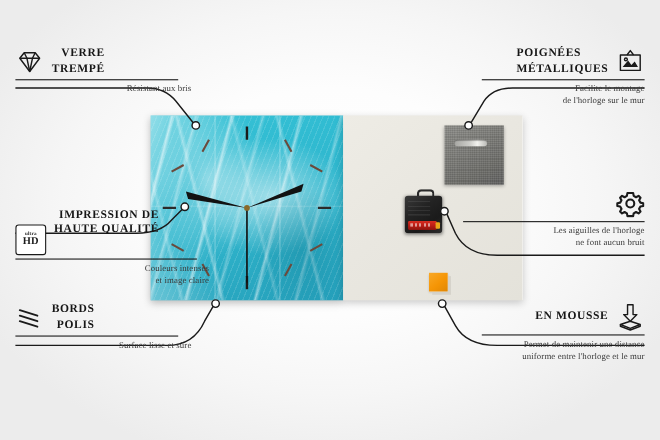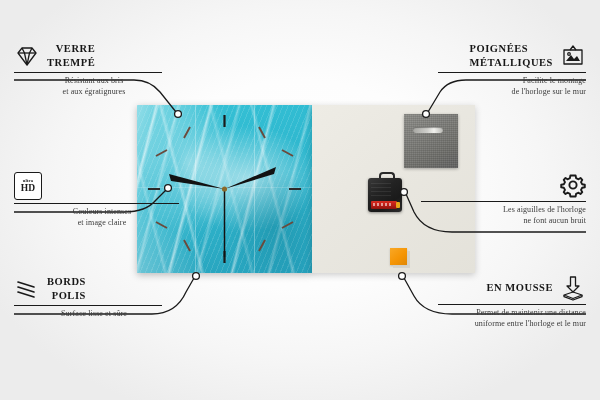--- a/index.html
+++ b/index.html
@@ -97,36 +97,36 @@
   .feature{position:absolute;z-index:8;}
   .f-head{display:flex;align-items:center;gap:7px;}
   .f-title{font-size:10.5px;font-weight:bold;letter-spacing:.55px;
            color:#161616;line-height:13.5px;text-transform:uppercase;}
   .f-rule{height:1px;background:#1a1a1a;margin-top:3px;}
   .f-sub{font-size:8px;color:#3a3a3a;line-height:10.5px;margin-top:3px;letter-spacing:.1px;}
   .icon{width:26px;height:26px;flex:0 0 26px;display:block;}
 
   .left .f-head{justify-content:flex-start;}
   .left .f-title{text-align:right;}
-  .left .f-sub{text-align:center;}
+  .left .f-sub{text-align:right;}
   .right .f-head{justify-content:flex-end;}
   .right .f-title{}
   .right .f-sub{text-align:right;}
 
   #f-verre   {left:14px;  top:42px;  width:160px;}
   #f-impr    {left:14px;  top:172px; width:176px;}
   #f-bords   {left:14px;  top:275px; width:160px;}
   #f-poignees{left:426px; top:42px;  width:160px;}
   #f-mecan   {left:410px; top:172px; width:176px;}
   #f-entre   {left:426px; top:275px; width:160px;}
 
   
   .hd-badge{width:26px;height:26px;border:1.4px solid #1a1a1a;border-radius:3px;
     display:flex;flex-direction:column;align-items:center;justify-content:center;
-    line-height:1;background:#fff;}
+    line-height:1;background:#fff;margin-top:32px;}
   .hd-badge .u{font-size:4.6px;font-weight:bold;letter-spacing:.2px;color:#1a1a1a;}
   .hd-badge .h{font-size:9.5px;font-weight:bold;letter-spacing:.2px;color:#1a1a1a;margin-top:.5px;}
 </style>
 </head>
 <body>
 
 <div id="stage">
 
   <svg id="wires" viewBox="0 0 600 400">
     <g fill="none" stroke="#1a1a1a" stroke-width="1.3">
@@ -216,28 +216,31 @@
             <path d="M18,5 L15.5,10 L13,22"></path>
         </g>
       </svg>
       <div>
         <div class="f-title">VERRE</div>
         <div class="f-title">TREMPÉ</div>
       </div>
     </div>
     <div class="f-rule" style="width:148px;"></div>
     <div class="f-sub">Résistant aux bris</div>
-    <div class="f-sub" style="margin-top:0;">et aux égratignures</div>
   </div>
 
   <div class="feature left" id="f-impr">
     <div class="f-head">
       <div class="hd-badge icon">
         <span class="u">ultra</span>
         <span class="h">HD</span>
+      </div>
+      <div>
+        <div class="f-title">IMPRESSION DE</div>
+        <div class="f-title">HAUTE QUALITÉ</div>
       </div>
     </div>
     <div class="f-rule" style="width:165px;"></div>
     <div class="f-sub">Couleurs intenses</div>
     <div class="f-sub" style="margin-top:0;">et image claire</div>
   </div>
 
   <div class="feature left" id="f-bords">
     <div class="f-head">
       <svg class="icon" viewBox="0 0 26 26">

